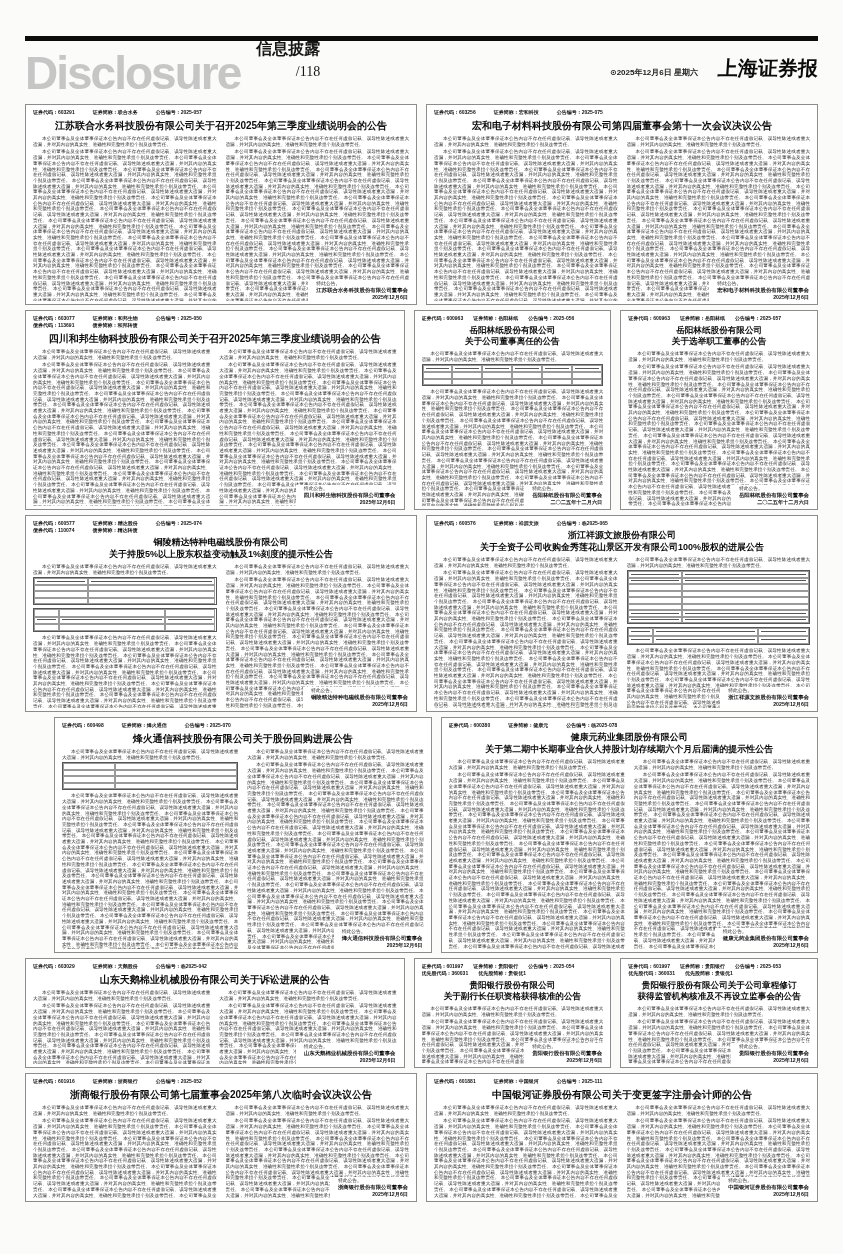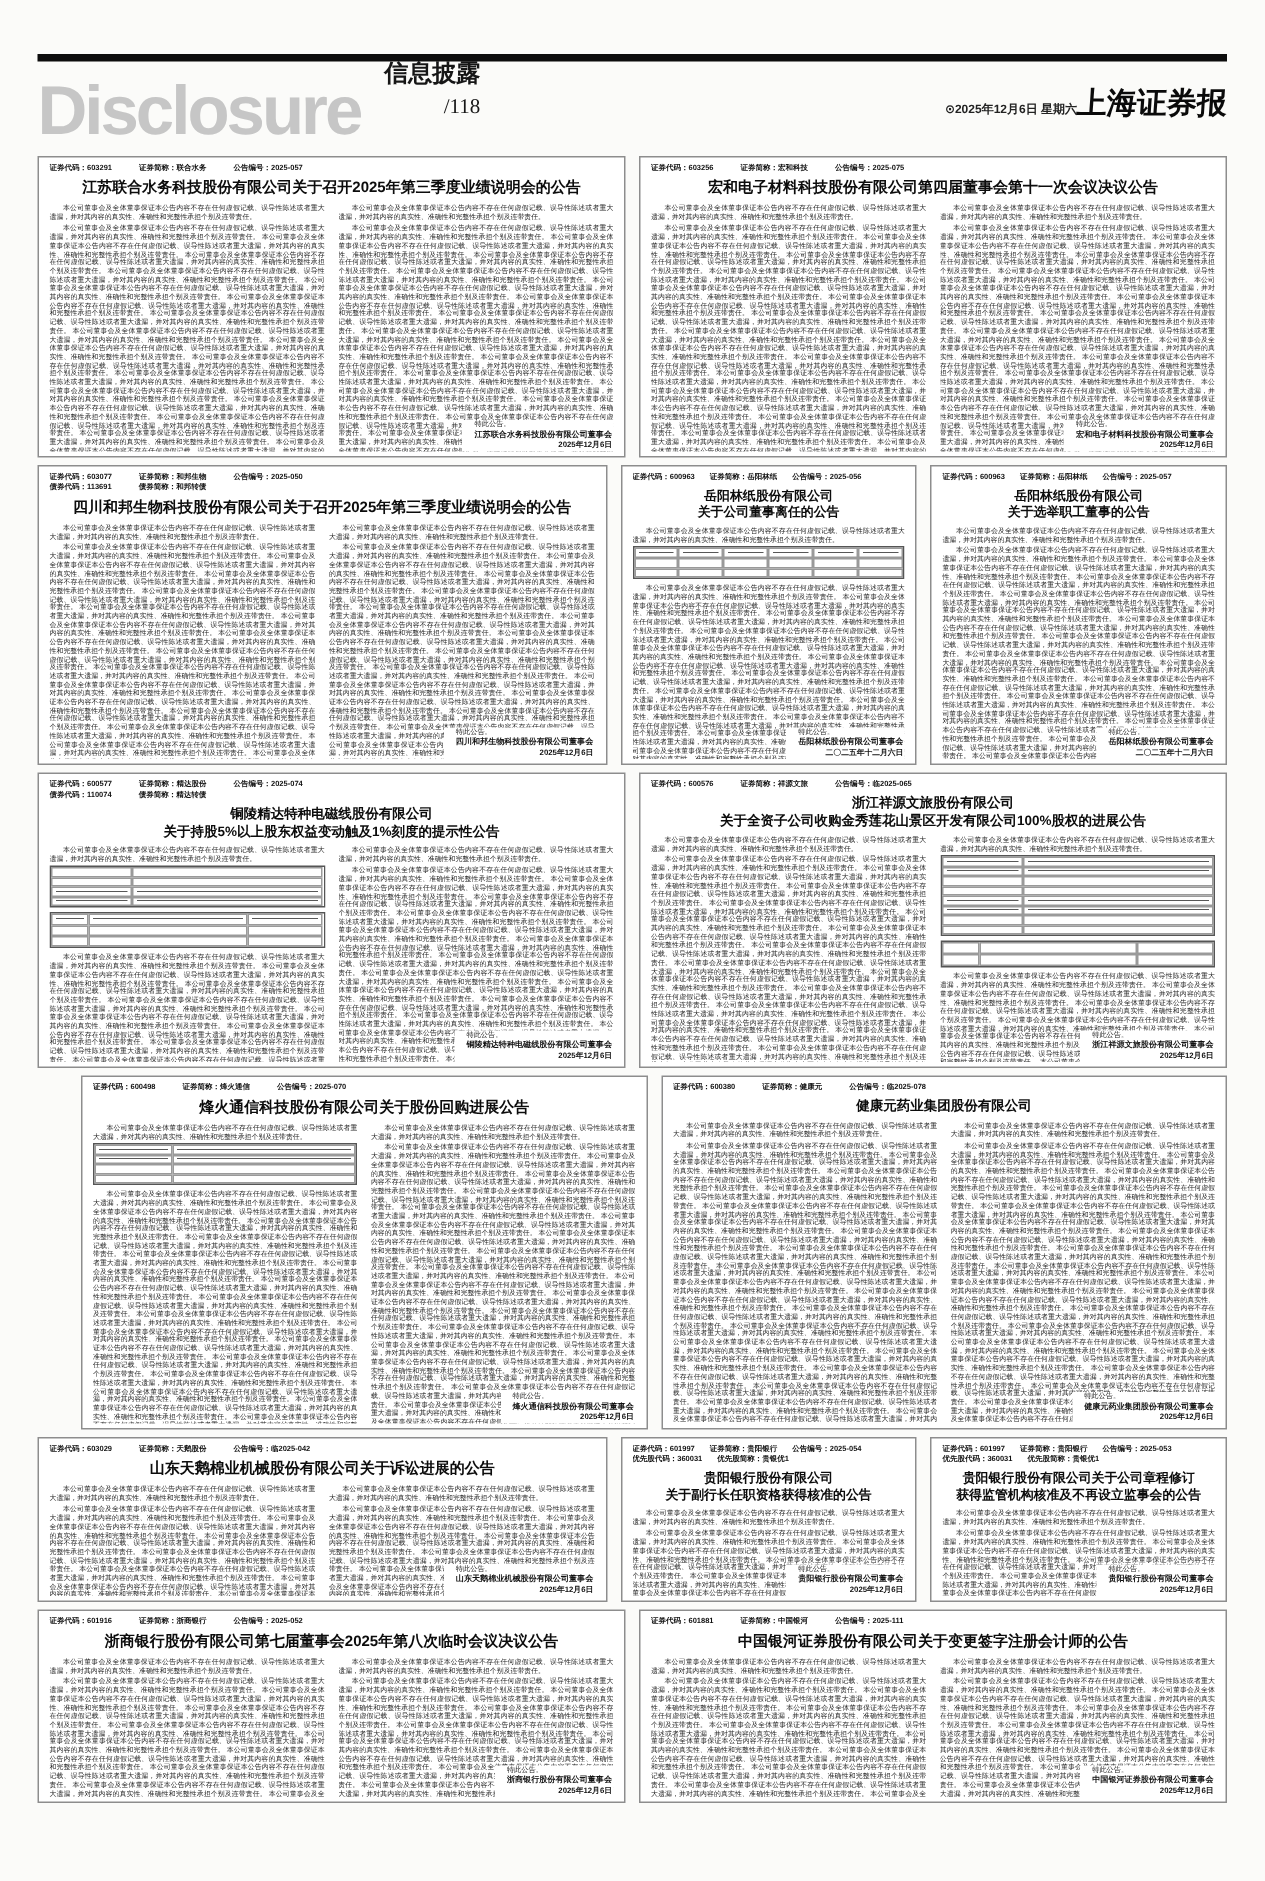--- a/index.html
+++ b/index.html
@@ -6,21 +6,21 @@
   body{
     width:843px;height:1254px;overflow:hidden;background:#fbfbf9;color:#111;
     font-family:"Liberation Sans","DejaVu Sans",sans-serif;
   }
   .topbar{height:5px;background:#0d0d0d;margin:36px 25px 0 25px;}
   .hdr{display:flex;align-items:flex-end;margin:3px 25px 8px 25px;height:52px;}
   .masthead{font-size:46px;font-weight:800;color:#c6c6c6;letter-spacing:-2px;line-height:46px;}
   .section-wrap{margin-left:16px;padding-bottom:16px;display:flex;align-items:flex-end;gap:4px;flex-direction:column;}
   .section{font-size:16px;font-weight:bold;color:#161616;}
   .pageno{font-size:14px;font-family:"Liberation Serif","DejaVu Serif",serif;color:#161616;}
-  .hdr-right{margin-left:auto;display:flex;align-items:baseline;gap:0;padding-bottom:14px;}
+  .hdr-right{margin-left:auto;display:flex;align-items:baseline;gap:20px;padding-bottom:14px;}
   .dateline{font-size:8px;font-weight:bold;color:#222;}
   .papername{font-size:20px;font-weight:bold;font-family:"Liberation Serif","DejaVu Serif",serif;transform:skewX(-4deg);color:#0a0a0a;}
   .content{margin:0 25px;}
   .row{display:flex;gap:9px;margin-bottom:5px;}
   .card{border:0.7px solid #8d8d8d;background:#fff;box-sizing:border-box;padding:4px 7px 3px 7px;display:flex;flex-direction:column;overflow:hidden;}
   .card.full{flex:2 1 0;}
   .card.half{flex:1 1 0;}
   .codes-line{display:flex;gap:18px;font-size:5px;font-weight:bold;line-height:7px;color:#111;white-space:nowrap;overflow:hidden;}
   .half .codes-line{gap:10px;}
   .title{font-weight:bold;text-align:center;color:#0c0c0c;margin:3px 0 4px 0;}
@@ -343,20 +343,21 @@
           </div>
         </div>
         <div class="card full">
           <div class="codes-line">
             <span>证券代码：600380</span>
             <span>证券简称：健康元</span>
             <span>公告编号：临2025-078</span>
           </div>
           <div class="title l2">
             <div>健康元药业集团股份有限公司</div>
+            <div>关于第二期中长期事业合伙人持股计划存续期六个月后届满的提示性公告</div>
           </div>
           <div class="abody">
             <div class="bcol">
               <p class="tiny">本公司董事会及全体董事保证本公告内容不存在任何虚假记载、误导性陈述或者重大遗漏，并对其内容的真实性、准确性和完整性承担个别及连带责任。</p>
               <p class="tiny">本公司董事会及全体董事保证本公告内容不存在任何虚假记载、误导性陈述或者重大遗漏，并对其内容的真实性、准确性和完整性承担个别及连带责任。 本公司董事会及全体董事保证本公告内容不存在任何虚假记载、误导性陈述或者重大遗漏，并对其内容的真实性、准确性和完整性承担个别及连带责任。 本公司董事会及全体董事保证本公告内容不存在任何虚假记载、误导性陈述或者重大遗漏，并对其内容的真实性、准确性和完整性承担个别及连带责任。 本公司董事会及全体董事保证本公告内容不存在任何虚假记载、误导性陈述或者重大遗漏，并对其内容的真实性、准确性和完整性承担个别及连带责任。 本公司董事会及全体董事保证本公告内容不存在任何虚假记载、误导性陈述或者重大遗漏，并对其内容的真实性、准确性和完整性承担个别及连带责任。 本公司董事会及全体董事保证本公告内容不存在任何虚假记载、误导性陈述或者重大遗漏，并对其内容的真实性、准确性和完整性承担个别及连带责任。 本公司董事会及全体董事保证本公告内容不存在任何虚假记载、误导性陈述或者重大遗漏，并对其内容的真实性、准确性和完整性承担个别及连带责任。 本公司董事会及全体董事保证本公告内容不存在任何虚假记载、误导性陈述或者重大遗漏，并对其内容的真实性、准确性和完整性承担个别及连带责任。 本公司董事会及全体董事保证本公告内容不存在任何虚假记载、误导性陈述或者重大遗漏，并对其内容的真实性、准确性和完整性承担个别及连带责任。 本公司董事会及全体董事保证本公告内容不存在任何虚假记载、误导性陈述或者重大遗漏，并对其内容的真实性、准确性和完整性承担个别及连带责任。 本公司董事会及全体董事保证本公告内容不存在任何虚假记载、误导性陈述或者重大遗漏，并对其内容的真实性、准确性和完整性承担个别及连带责任。 本公司董事会及全体董事保证本公告内容不存在任何虚假记载、误导性陈述或者重大遗漏，并对其内容的真实性、准确性和完整性承担个别及连带责任。 本公司董事会及全体董事保证本公告内容不存在任何虚假记载、误导性陈述或者重大遗漏，并对其内容的真实性、准确性和完整性承担个别及连带责任。 本公司董事会及全体董事保证本公告内容不存在任何虚假记载、误导性陈述或者重大遗漏，并对其内容的真实性、准确性和完整性承担个别及连带责任。 本公司董事会及全体董事保证本公告内容不存在任何虚假记载、误导性陈述或者重大遗漏，并对其内容的真实性、准确性和完整性承担个别及连带责任。 本公司董事会及全体董事保证本公告内容不存在任何虚假记载、误导性陈述或者重大遗漏，并对其内容的真实性、准确性和完整性承担个别及连带责任。 本公司董事会及全体董事保证本公告内容不存在任何虚假记载、误导性陈述或者重大遗漏，并对其内容的真实性、准确性和完整性承担个别及连带责任。 本公司董事会及全体董事保证本公告内容不存在任何虚假记载、误导性陈述或者重大遗漏，并对其内容的真实性、准确性和完整性承担个别及连带责任。 本公司董事会及全体董事保证本公告内容不存在任何虚假记载、误导性陈述或者重大遗漏，并对其内容的真实性、准确性和完整性承担个别及连带责任。 本公司董事会及全体董事保证本公告内容不存在任何虚假记载、误导性陈述或者重大遗漏，并对其内容的真实性、准确性和完整性承担个别及连带责任。 本公司董事会及全体董事保证本公告内容不存在任何虚假记载、误导性陈述或者重大遗漏，并对其内容的真实性、准确性和完整性承担个别及连带责任。 本公司董事会及全体董事保证本公告内容不存在任何虚假记载、误导性陈述或者重大遗漏，并对其内容的真实性、准确性和完整性承担个别及连带责任。 本公司董事会及全体董事保证本公告内容不存在任何虚假记载、误导性陈述或者重大遗漏，并对其内容的真实性、准确性和完整性承担个别及连带责任。 本公司董事会及全体董事保证本公告内容不存在任何虚假记载、误导性陈述或者重大遗漏，并对其内容的真实性、准确性和完整性承担个别及连带责任。 </p>
             </div>
             <div class="bcol">
               <p class="tiny">本公司董事会及全体董事保证本公告内容不存在任何虚假记载、误导性陈述或者重大遗漏，并对其内容的真实性、准确性和完整性承担个别及连带责任。</p>
               <p class="tiny">本公司董事会及全体董事保证本公告内容不存在任何虚假记载、误导性陈述或者重大遗漏，并对其内容的真实性、准确性和完整性承担个别及连带责任。 本公司董事会及全体董事保证本公告内容不存在任何虚假记载、误导性陈述或者重大遗漏，并对其内容的真实性、准确性和完整性承担个别及连带责任。 本公司董事会及全体董事保证本公告内容不存在任何虚假记载、误导性陈述或者重大遗漏，并对其内容的真实性、准确性和完整性承担个别及连带责任。 本公司董事会及全体董事保证本公告内容不存在任何虚假记载、误导性陈述或者重大遗漏，并对其内容的真实性、准确性和完整性承担个别及连带责任。 本公司董事会及全体董事保证本公告内容不存在任何虚假记载、误导性陈述或者重大遗漏，并对其内容的真实性、准确性和完整性承担个别及连带责任。 本公司董事会及全体董事保证本公告内容不存在任何虚假记载、误导性陈述或者重大遗漏，并对其内容的真实性、准确性和完整性承担个别及连带责任。 本公司董事会及全体董事保证本公告内容不存在任何虚假记载、误导性陈述或者重大遗漏，并对其内容的真实性、准确性和完整性承担个别及连带责任。 本公司董事会及全体董事保证本公告内容不存在任何虚假记载、误导性陈述或者重大遗漏，并对其内容的真实性、准确性和完整性承担个别及连带责任。 本公司董事会及全体董事保证本公告内容不存在任何虚假记载、误导性陈述或者重大遗漏，并对其内容的真实性、准确性和完整性承担个别及连带责任。 本公司董事会及全体董事保证本公告内容不存在任何虚假记载、误导性陈述或者重大遗漏，并对其内容的真实性、准确性和完整性承担个别及连带责任。 本公司董事会及全体董事保证本公告内容不存在任何虚假记载、误导性陈述或者重大遗漏，并对其内容的真实性、准确性和完整性承担个别及连带责任。 本公司董事会及全体董事保证本公告内容不存在任何虚假记载、误导性陈述或者重大遗漏，并对其内容的真实性、准确性和完整性承担个别及连带责任。 本公司董事会及全体董事保证本公告内容不存在任何虚假记载、误导性陈述或者重大遗漏，并对其内容的真实性、准确性和完整性承担个别及连带责任。 本公司董事会及全体董事保证本公告内容不存在任何虚假记载、误导性陈述或者重大遗漏，并对其内容的真实性、准确性和完整性承担个别及连带责任。 本公司董事会及全体董事保证本公告内容不存在任何虚假记载、误导性陈述或者重大遗漏，并对其内容的真实性、准确性和完整性承担个别及连带责任。 本公司董事会及全体董事保证本公告内容不存在任何虚假记载、误导性陈述或者重大遗漏，并对其内容的真实性、准确性和完整性承担个别及连带责任。 本公司董事会及全体董事保证本公告内容不存在任何虚假记载、误导性陈述或者重大遗漏，并对其内容的真实性、准确性和完整性承担个别及连带责任。 本公司董事会及全体董事保证本公告内容不存在任何虚假记载、误导性陈述或者重大遗漏，并对其内容的真实性、准确性和完整性承担个别及连带责任。 本公司董事会及全体董事保证本公告内容不存在任何虚假记载、误导性陈述或者重大遗漏，并对其内容的真实性、准确性和完整性承担个别及连带责任。 本公司董事会及全体董事保证本公告内容不存在任何虚假记载、误导性陈述或者重大遗漏，并对其内容的真实性、准确性和完整性承担个别及连带责任。 本公司董事会及全体董事保证本公告内容不存在任何虚假记载、误导性陈述或者重大遗漏，并对其内容的真实性、准确性和完整性承担个别及连带责任。 本公司董事会及全体董事保证本公告内容不存在任何虚假记载、误导性陈述或者重大遗漏，并对其内容的真实性、准确性和完整性承担个别及连带责任。 本公司董事会及全体董事保证本公告内容不存在任何虚假记载、误导性陈述或者重大遗漏，并对其内容的真实性、准确性和完整性承担个别及连带责任。 本公司董事会及全体董事保证本公告内容不存在任何虚假记载、误导性陈述或者重大遗漏，并对其内容的真实性、准确性和完整性承担个别及连带责任。 </p>
             </div>

